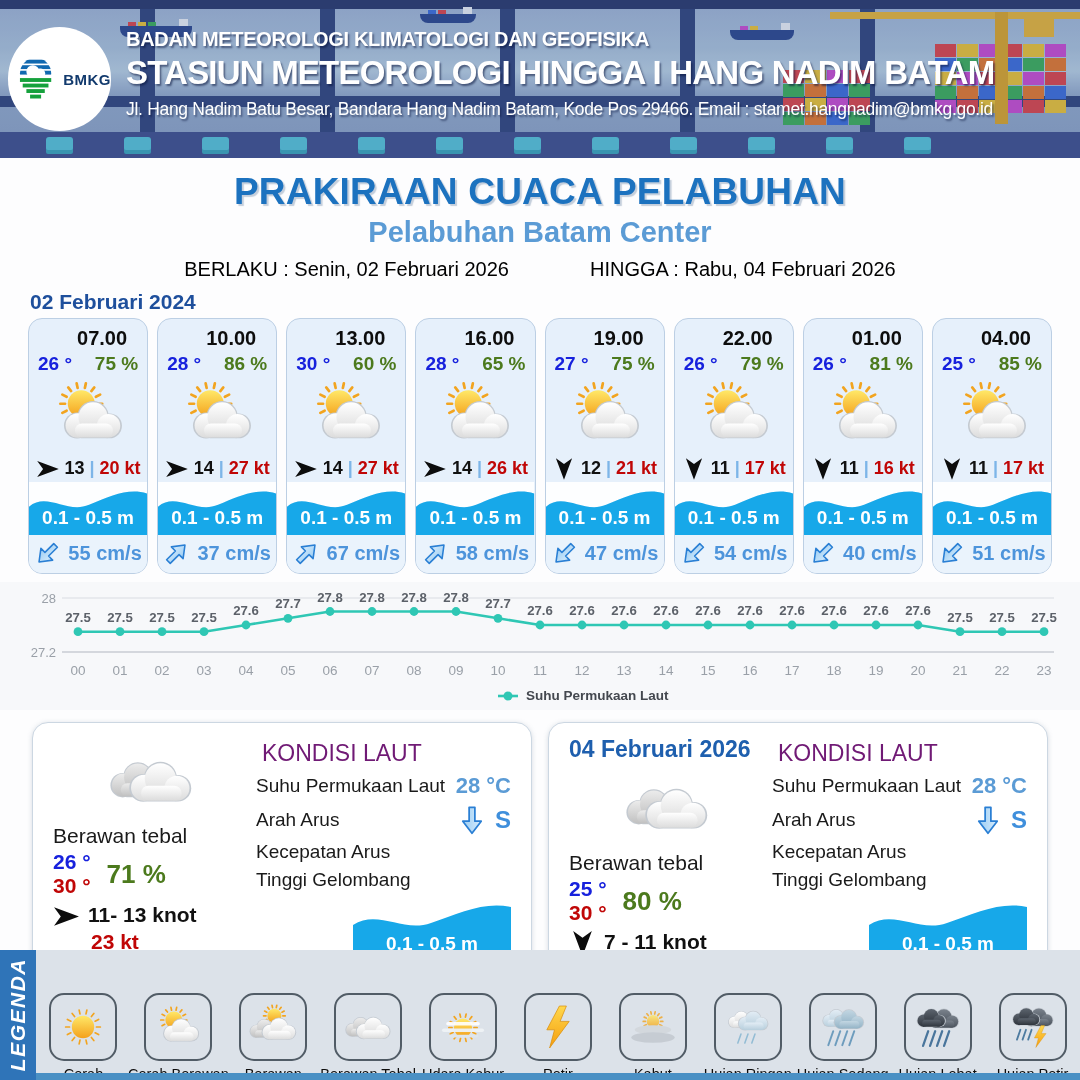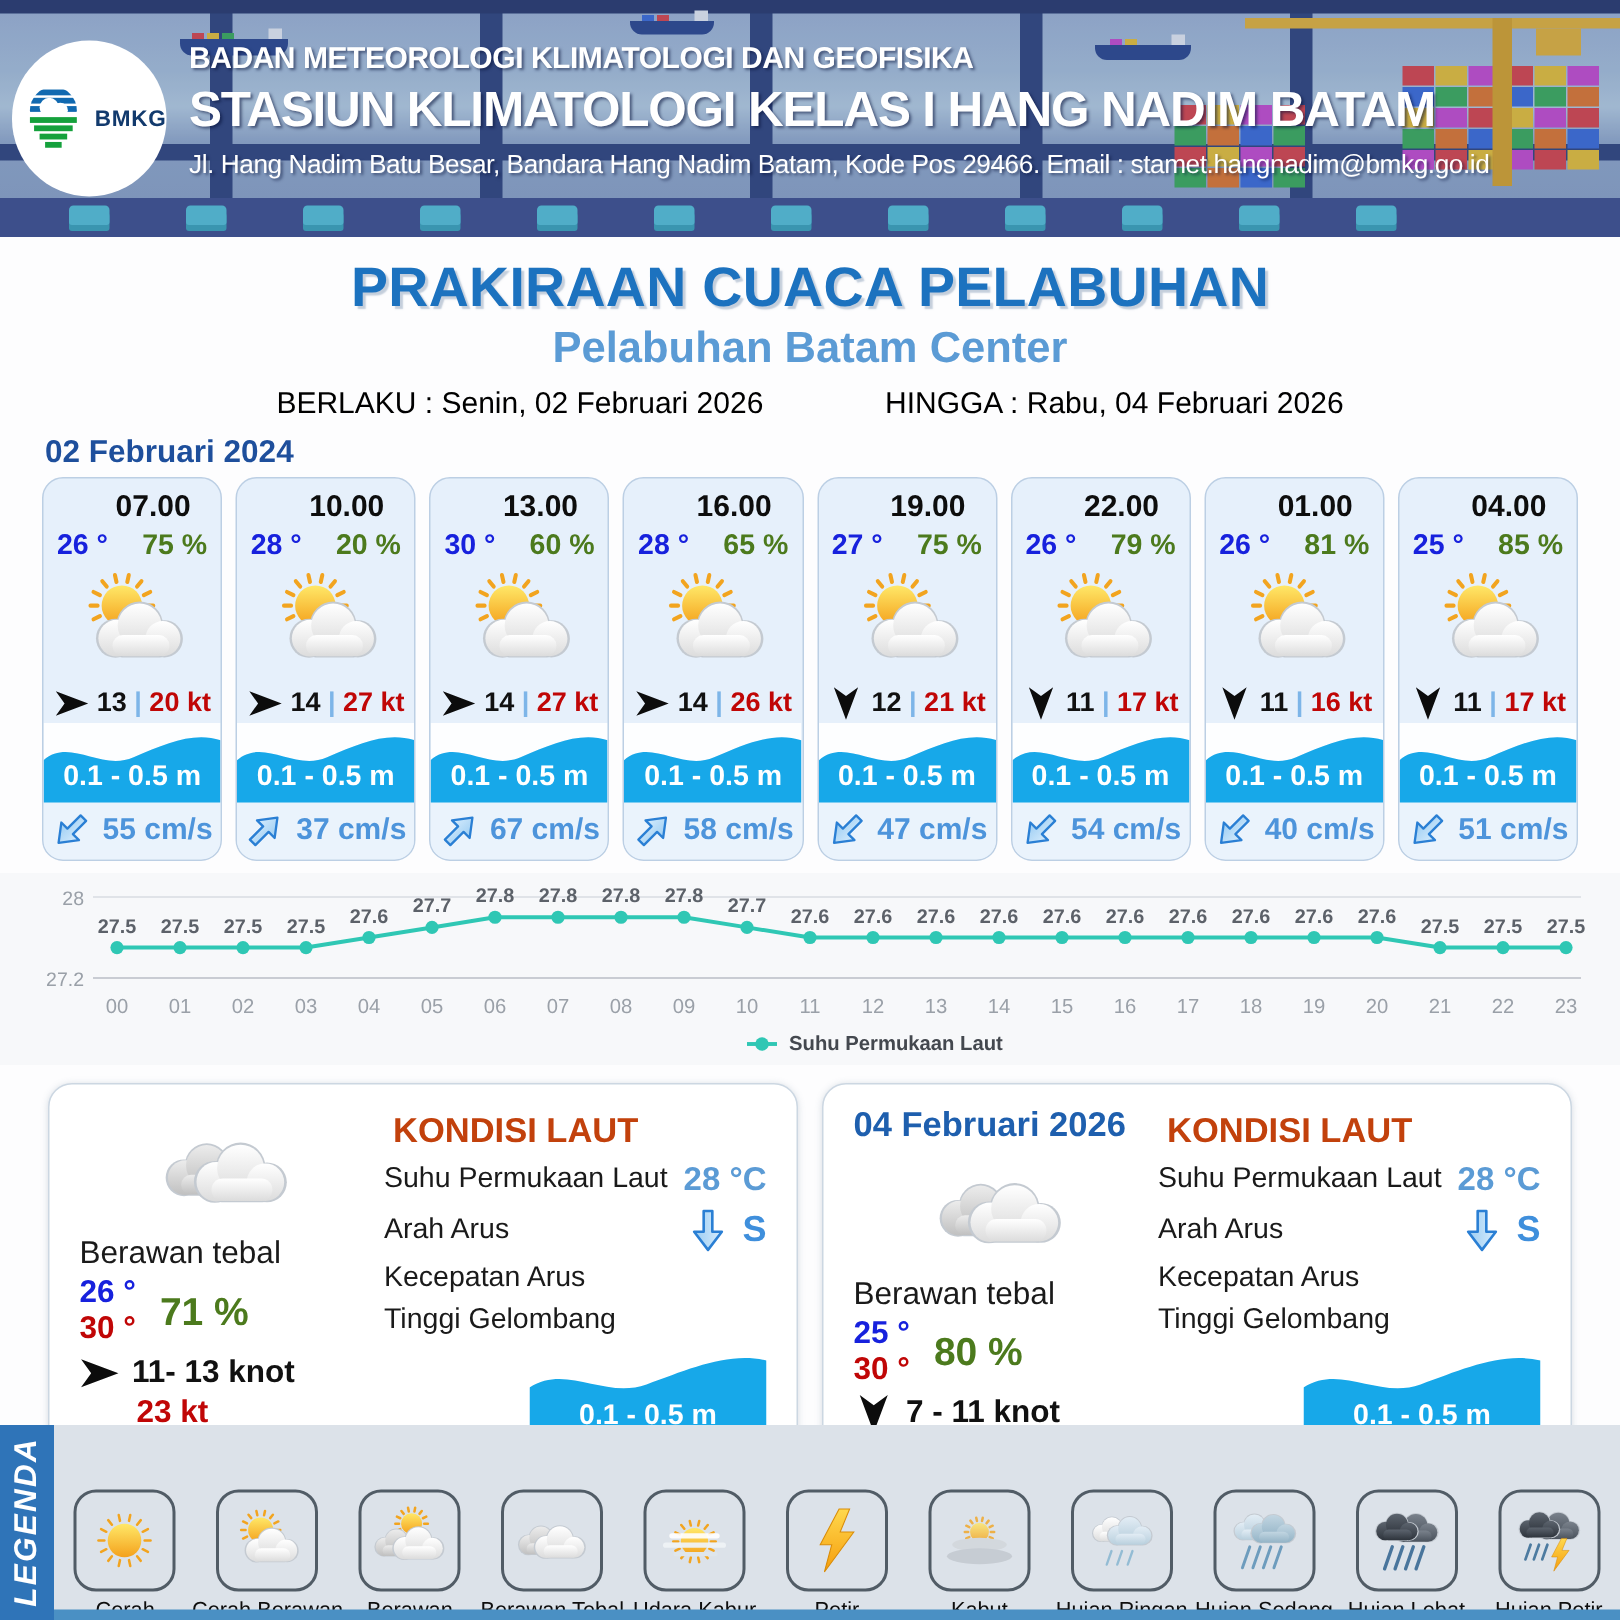--- a/index.html
+++ b/index.html
@@ -71,21 +71,21 @@
   .s-date{font-size:23px;font-weight:bold;color:#1e5fae;}
   .s-icon{height:88px;display:flex;align-items:center;justify-content:center;}
   .s-cond{font-size:21px;color:#1a1a1a;}
   .s-temps{display:flex;align-items:center;gap:16px;margin-top:2px;}
   .s-min{font-size:21px;font-weight:bold;color:#1721dd;}
   .s-max{font-size:21px;font-weight:bold;color:#c00606;}
   .s-hum{font-size:26px;font-weight:bold;color:#4c7a1d;}
   .s-wind{display:flex;align-items:center;gap:8px;font-size:21px;font-weight:bold;margin-top:5px;}
   .s-gust{font-size:21px;font-weight:bold;color:#c00606;margin:3px 0 0 38px;}
   .sum-right{flex:1;padding-top:4px;}
-  .k-head{font-size:23px;font-weight:bold;color:#c2410c;margin:0 0 6px 6px;}
+  .k-head{font-size:23px;font-weight:normal;color:#701a75;margin:0 0 6px 6px;}
   .k-row{display:flex;justify-content:space-between;align-items:center;font-size:19px;margin:6px 0;color:#1a1a1a;}
   .k-val{color:#5b9bd5;font-weight:bold;font-size:22px;}
   .k-dir{display:flex;align-items:center;gap:8px;}
   .k-dirletter{color:#3f8fdc;font-weight:bold;font-size:24px;}
   .k-speed{text-align:right;color:#5b9bd5;font-weight:bold;font-size:22px;margin-top:-3px;}
   .k-waverow{display:flex;justify-content:flex-end;margin-top:0;}
   .k-wave{position:relative;width:158px;height:66px;}
   .k-wave svg{position:absolute;inset:0;width:100%;height:100%;}
   .k-wave .wv-txt{position:absolute;left:0;right:0;bottom:8px;text-align:center;color:#fff;font-size:19px;font-weight:bold;}
 
@@ -260,21 +260,21 @@
         </g>
         <rect x="13" y="29" width="34" height="4.2" fill="#15a13c"></rect>
         <rect x="16" y="35" width="28" height="4.2" fill="#15a13c"></rect>
         <rect x="20" y="41" width="20" height="4.2" fill="#15a13c"></rect>
         <rect x="24" y="47" width="12" height="4.2" fill="#15a13c"></rect>
       </svg>
       <div class="logo-txt">BMKG</div>
     </div>
     <div class="hdr-text">
       <div class="hdr-l1">BADAN METEOROLOGI KLIMATOLOGI DAN GEOFISIKA</div>
-      <div class="hdr-l2">STASIUN KLIMATOLOGI KELAS I HANG NADIM BATAM</div>
+      <div class="hdr-l2">STASIUN METEOROLOGI HINGGA I HANG NADIM BATAM</div>
       <div class="hdr-l3">Jl. Hang Nadim Batu Besar, Bandara Hang Nadim Batam, Kode Pos 29466. Email : stamet.hangnadim@bmkg.go.id</div>
     </div>
   </div>
 
   <div class="title-block">
     <div class="t-main">PRAKIRAAN CUACA PELABUHAN</div>
     <div class="t-sub">Pelabuhan Batam Center</div>
     <div class="t-valid">
       <b>BERLAKU :</b>
       <span>Senin, 02 Februari 2026</span>
@@ -338,21 +338,21 @@
       <span><svg width="27" height="27" viewBox="0 0 26 26" style="transform:rotate(135deg)">
               <path d="M2,10.5 L14,10.5 L14,5 L24.5,13 L14,21 L14,15.5 L2,15.5 Z" fill="url(#gArr)" stroke="#2a7fd4" stroke-width="1.5" stroke-linejoin="round"></path>
             </svg></span>
       <span>55 cm/s</span>
     </div>
   </div>
       <div class="card">
     <div class="c-time">10.00</div>
     <div class="c-th">
       <span class="c-temp">28 °</span>
-      <span class="c-hum">20 %</span>
+      <span class="c-hum">86 %</span>
     </div>
     <div class="c-icon">
           <svg width="92" height="72" viewBox="0 0 80 64">
             <line x1="48.4" y1="22.0" x2="52.6" y2="22.0" stroke="#f2a41f" stroke-width="2.4" stroke-linecap="round"></line>
             <line x1="47.0" y1="28.2" x2="50.8" y2="30.1" stroke="#f2a41f" stroke-width="2.4" stroke-linecap="round"></line>
             <line x1="43.0" y1="33.3" x2="45.6" y2="36.5" stroke="#f2a41f" stroke-width="2.4" stroke-linecap="round"></line>
             <line x1="37.2" y1="36.0" x2="38.1" y2="40.1" stroke="#f2a41f" stroke-width="2.4" stroke-linecap="round"></line>
             <line x1="30.8" y1="36.0" x2="29.9" y2="40.1" stroke="#f2a41f" stroke-width="2.4" stroke-linecap="round"></line>
             <line x1="25.0" y1="33.3" x2="22.4" y2="36.5" stroke="#f2a41f" stroke-width="2.4" stroke-linecap="round"></line>
             <line x1="21.0" y1="28.2" x2="17.2" y2="30.1" stroke="#f2a41f" stroke-width="2.4" stroke-linecap="round"></line>

